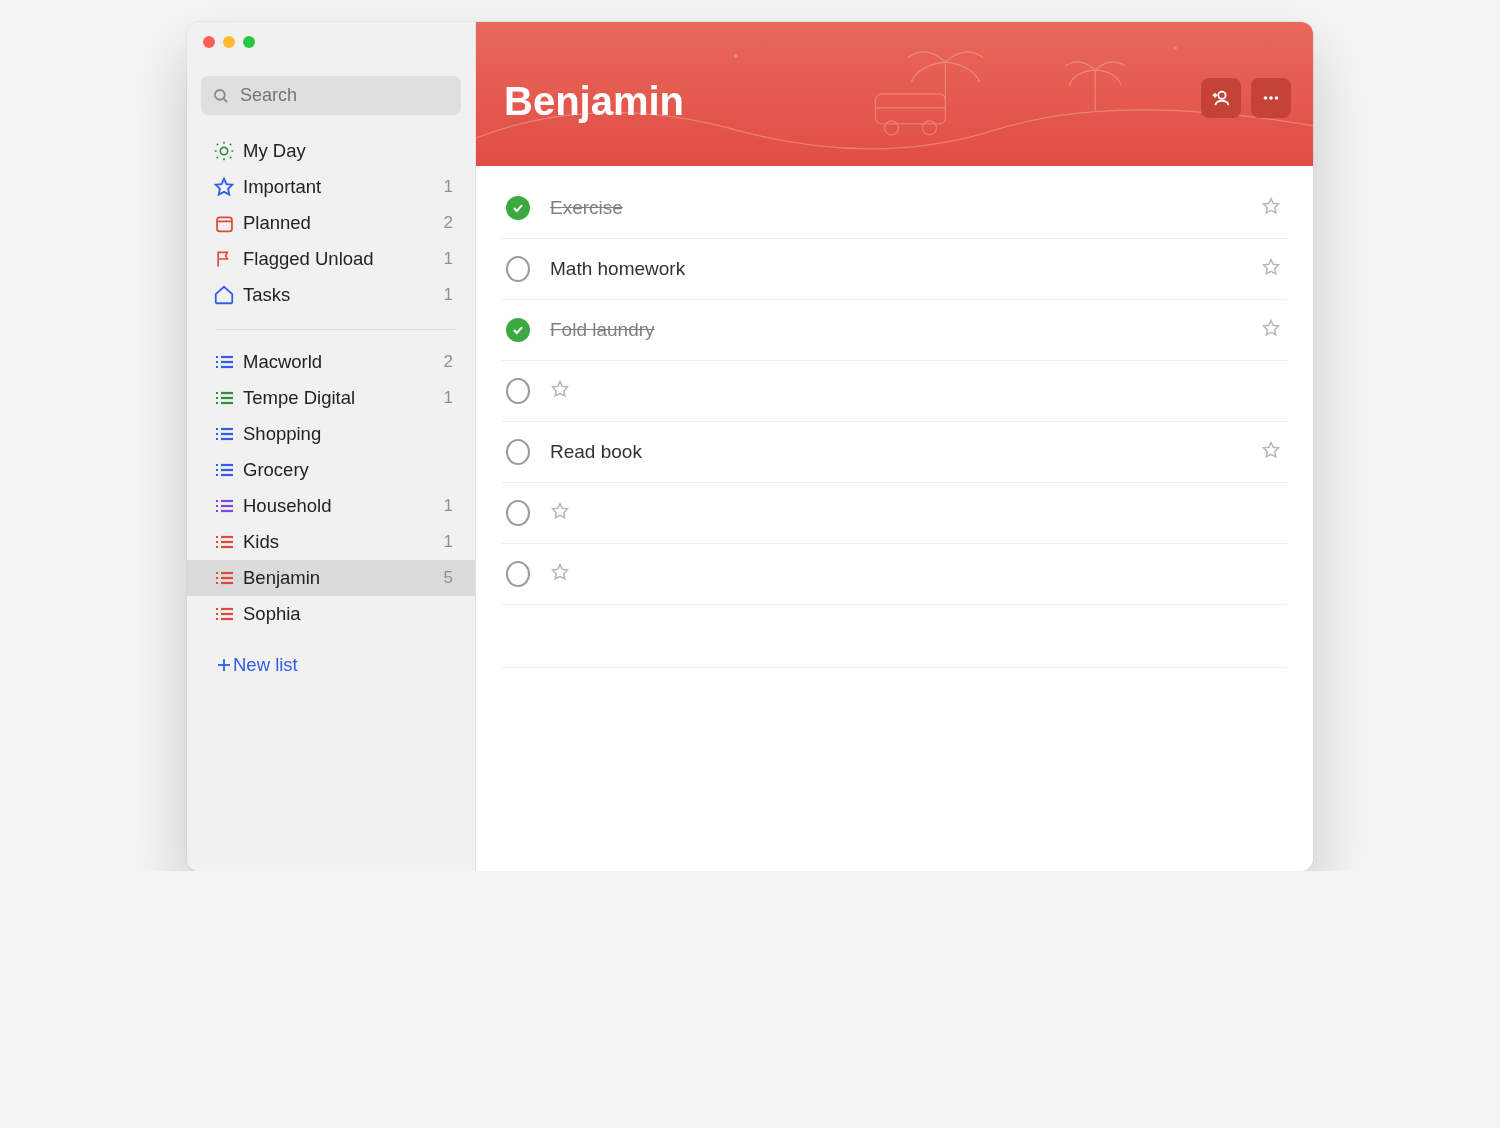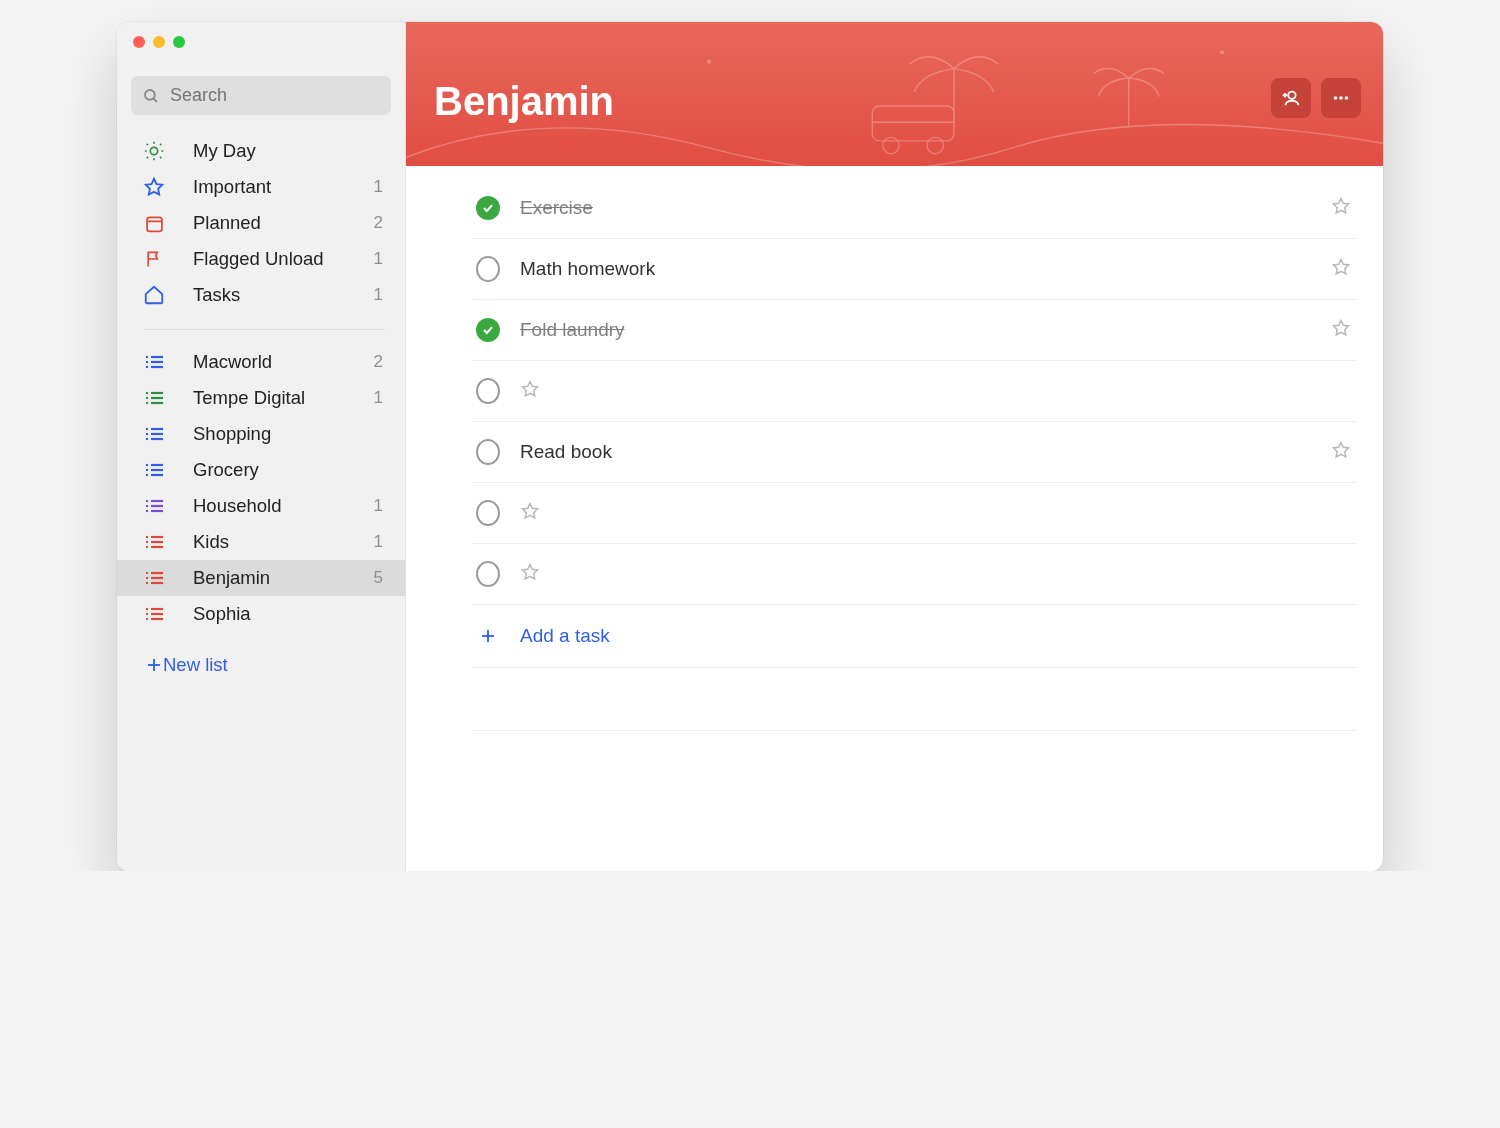--- a/index.html
+++ b/index.html
@@ -12,21 +12,21 @@
     --badge: #8f8f8f;
     --header-red-1: #e8685b;
     --header-red-2: #e14d43;
     --header-btn: #c44237;
     --task-border: #eeeeee;
     --green: #3ba93f;
   }
   html,body { margin:0; padding:0; background:#f4f4f4; font-family:-apple-system,BlinkMacSystemFont,"Segoe UI","Helvetica Neue",sans-serif; }
   .window {
     position:relative;
-    width:1266px; height:849px;
+    width:1126px; height:849px;
     margin:22px auto 0 auto;
     background:var(--window-bg);
     border-radius:12px;
     box-shadow:0 30px 60px rgba(0,0,0,.18),0 0 0 1px rgba(0,0,0,.04);
     overflow:hidden;
     display:flex;
   }
   .sidebar {
     width:288px; flex:0 0 288px;
     background:var(--sidebar-bg);
@@ -42,21 +42,21 @@
     background:#e0dfdf; border-radius:7px;
     padding:8px 11px;
   }
   .search svg{flex:0 0 18px;}
   .search input{
     border:none; background:transparent; outline:none;
     font-size:18px; color:#858585; width:100%;
   }
   .nav-group{padding:8px 0 12px 0;}
   .row{
-    display:flex; align-items:center; gap:28px;
+    display:flex; align-items:center; gap:8px;
     padding:7px 18px 7px 26px; cursor:pointer;
     font-size:18.5px; color:var(--text);
   }
   .row.selected{background:#dcdbdb;}
   .row .icon{width:22px; display:flex; justify-content:center; flex:0 0 22px;}
   .row .lbl{flex:1;}
   .row .cnt{color:var(--badge); font-size:17px; padding-right:4px;}
   .sidebar-divider{height:1px; background:#dedede; margin:4px 20px 6px 28px;}
   .newlist{color:var(--accent-blue); font-size:18.5px; display:flex; align-items:center; padding:10px 18px 10px 28px; cursor:pointer;}
   .newlist svg{flex:0 0 18px;}
@@ -73,21 +73,21 @@
     font-size:40px; font-weight:700; color:#fff;
   }
   .hdr-actions{position:absolute; right:22px; top:56px; display:flex; gap:10px;}
   .hdr-btn{
     width:40px; height:40px; border-radius:8px;
     background:var(--header-btn);
     display:flex; align-items:center; justify-content:center;
     cursor:pointer; color:#fff;
   }
 
-  .tasks{padding:12px 26px 0 26px;margin-left:40px;}
+  .tasks{padding:12px 26px 0 26px;}
   .task{
     display:flex; align-items:center; gap:20px;
     padding:18px 4px; border-bottom:1px solid var(--task-border);
   }
   .check{width:24px;height:24px;flex:0 0 24px;display:flex;align-items:center;justify-content:center;cursor:pointer;}
   .circle{width:22px;height:22px;border:2px solid #9b9b9b;border-radius:50%;}
   .checkmark{width:24px;height:24px;border-radius:50%;background:var(--green);display:flex;align-items:center;justify-content:center;}
   .task .t-title{flex:1;font-size:19px;color:#323232;}
   .task.done .t-title{color:#808080;text-decoration:line-through;}
   .star{flex:0 0 22px;cursor:pointer;color:#b7b7b7;}
@@ -413,25 +413,16 @@
             </svg></span>
         </div>
         <div class="task">
           <span class="check">
             <span class="circle"></span>
           </span>
           <span class="star"><svg width="20" height="20" viewBox="0 0 24 24" fill="none" stroke="currentColor" stroke-width="1.8">
               <polygon points="12 3 14.7 8.8 21 9.5 16.5 14 17.7 20.3 12 17.3 6.3 20.3 7.5 14 3 9.5 9.3 8.8 12 3"></polygon>
             </svg></span>
         </div>
-        <div class="add">
-          <span class="plus">
-            <svg width="18" height="18" viewBox="0 0 24 24" stroke="#2f5fea" stroke-width="2.4">
-              <line x1="12" y1="4" x2="12" y2="20"></line>
-              <line x1="4" y1="12" x2="20" y2="12"></line>
-            </svg>
-          </span>
-          <span>Add a task</span>
-        </div>
         <div class="bottom-div"></div>
       </div>
   </main>
 </div>
 
 </body></html>

